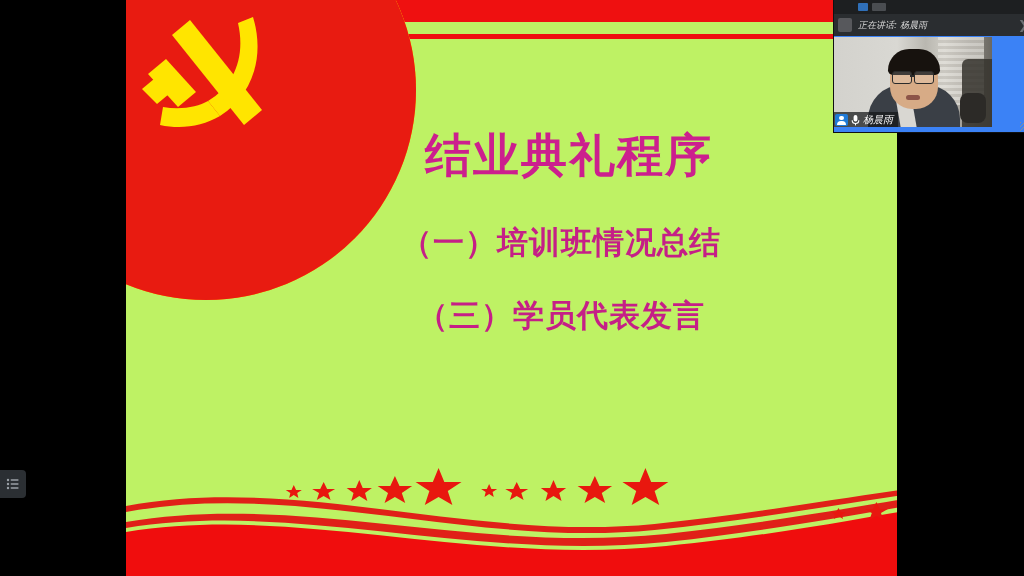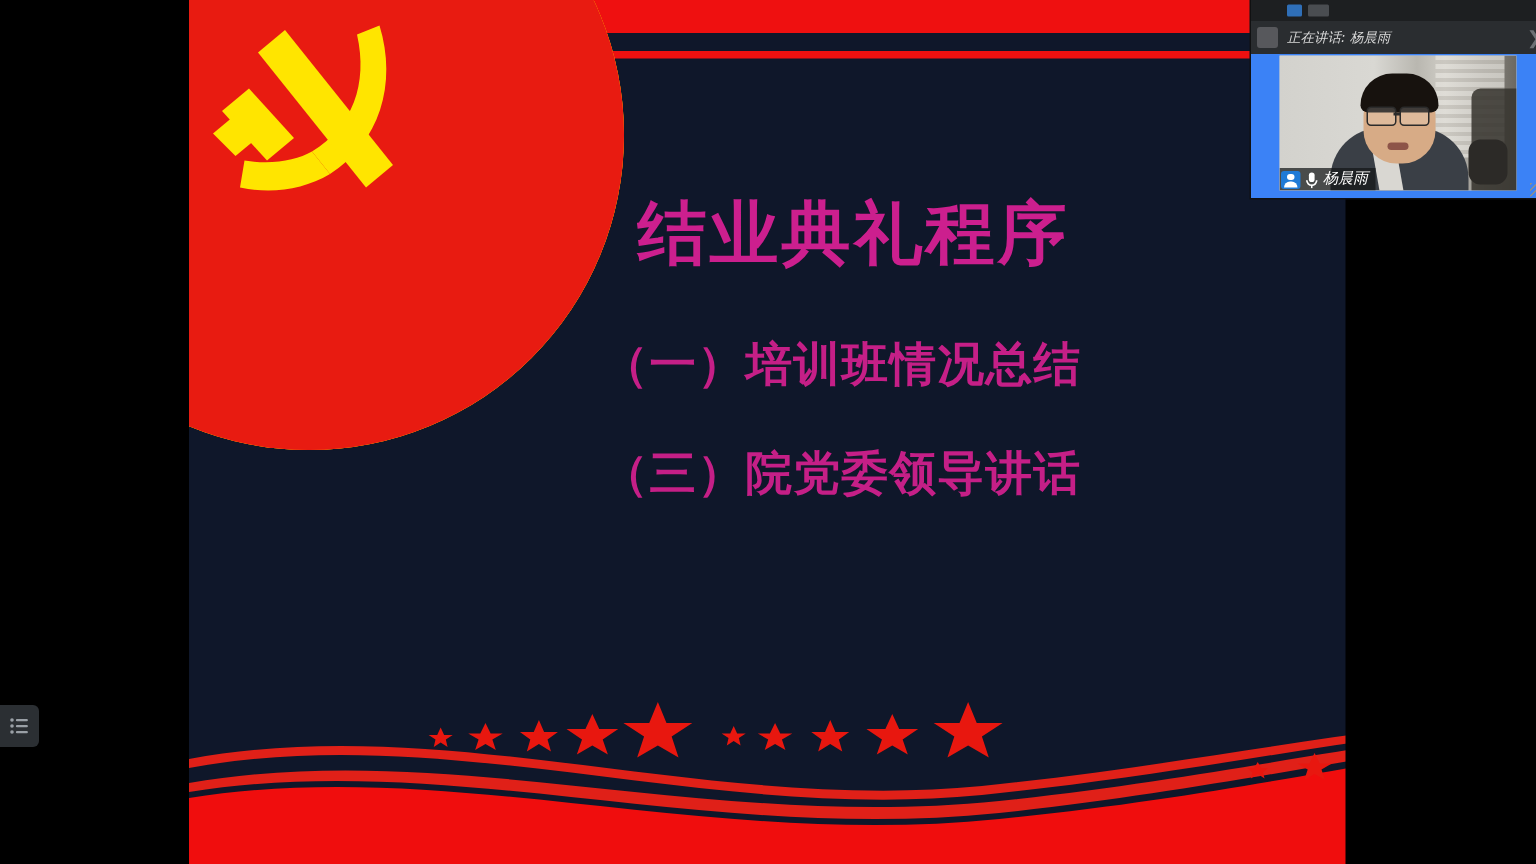--- a/index.html
+++ b/index.html
@@ -3,21 +3,21 @@
 <meta charset="utf-8">
 <style>
   html,body{margin:0;padding:0;background:#000;}
   body{width:1024px;height:576px;overflow:hidden;
        font-family:"Liberation Sans","DejaVu Sans",sans-serif;}
 
   #screen{position:relative;width:1024px;height:576px;background:#000;overflow:hidden;}
 
   
   #slide{position:absolute;left:126px;top:0;width:886px;height:576px;
-         background:#0f172a;overflow:hidden;}
+         background:#bef264;overflow:hidden;}
 
   .top-band{position:absolute;left:0;top:0;width:100%;height:22px;background:#ef1010;}
   .top-rule{position:absolute;left:0;top:34px;width:100%;height:5px;background:#ef1010;}
 
   
   .corner{position:absolute;left:0;top:-120px;width:420px;height:420px;}
   .corner .disc{position:absolute;left:-130px;top:0;width:420px;height:420px;border-radius:50%;}
   .c-yellow{background:#ffe500;left:-118px;top:-6px;width:438px;height:438px;}
   .c-orange{background:#ff8a00;left:-124px;top:-2px;width:428px;height:428px;}
   .c-red   {background:#e81b11;left:-130px;top:0px;width:414px;height:414px;}
@@ -61,21 +61,21 @@
 
   #speak-bar{position:absolute;left:0;top:14px;width:100%;height:22px;background:#2a2d30;
         display:flex;align-items:center;padding:0 4px;}
   #speak-bar .spk-ava{width:14px;height:14px;border-radius:2px;background:#57585c;
         margin-right:6px;flex:0 0 auto;}
   #speak-bar .spk-txt{color:#d8d8d8;font-size:9px;white-space:nowrap;
         font-family:"DejaVu Sans","Liberation Sans",sans-serif;}
   #speak-bar .spk-chev{margin-left:auto;color:#6d7074;font-size:12px;line-height:1;
         letter-spacing:-2px;}
 
-  #cam{position:absolute;left:19px;top:37px;width:158px;height:90px;overflow:hidden;
+  #cam{position:absolute;left:0;top:37px;width:158px;height:90px;overflow:hidden;
         background:#cfcfcb;}
   .cam-wall{position:absolute;inset:0;background:
         linear-gradient(90deg,#d3d2cd 0%,#d9d8d3 40%,#b9b7b0 58%,#cfcdc6 70%,#8d8a84 86%,#6b6861 100%);}
   .cam-blinds{position:absolute;right:8px;top:0;width:46px;height:68px;
         background:repeating-linear-gradient(180deg,#e4e2dc 0 3px,#c9c6bf 3px 6px);opacity:.75;}
   .cam-dark{position:absolute;right:0;top:22px;width:30px;height:68px;background:#35322d;
         border-radius:6px 0 0 0;opacity:.85;}
   .cam-body{position:absolute;left:34px;bottom:0;width:92px;height:42px;
         background:#3a3f46;border-radius:34px 34px 0 0;}
   .cam-collar-l{position:absolute;left:64px;bottom:0;width:16px;height:30px;background:#d9d7d2;
@@ -134,21 +134,21 @@
           <path d="M8 48 L20 38 L40 60 L28 70 Z"></path>
           <path d="M4 58 L16 48 L26 58 L14 68 Z"></path>
         </g>
       </svg>
     </div>
 
     <div class="slide-title">结业典礼程序</div>
 
     <div class="bullets">
       <p class="bullet">（一）培训班情况总结</p>
-      <p class="bullet">（三）院党委领导讲话</p>
+      <p class="bullet">（三）学员代表发言</p>
     </div>
 
     <svg class="bottomart" viewBox="0 0 771 130" preserveAspectRatio="none">
       <path d="M0 60 C150 28 300 96 460 78 C580 64 680 38 771 32 L771 36 C680 44 580 70 460 84 C300 102 150 34 0 66 Z" fill="#e02018"></path>
       <path d="M0 76 C150 46 300 108 470 88 C600 72 690 46 771 40 L771 46 C690 54 600 80 470 96 C300 116 150 54 0 82 Z" fill="#e02018"></path>
       <path d="M0 86 C150 58 300 120 470 100 C610 84 700 56 771 50 L771 130 L0 130 Z" fill="#f00d0d"></path>
       <g fill="#e8170f">
         <polygon points="146,39 148,44 153,44 149,47 150,52 146,49 142,52 143,47 139,44 144,44"></polygon>
         <polygon points="172,36 175,43 182,43 176,47 178,54 172,50 166,54 168,47 162,43 169,43"></polygon>
         <polygon points="203,34 206,42 214,42 208,47 210,55 203,50 196,55 198,47 192,42 200,42"></polygon>

